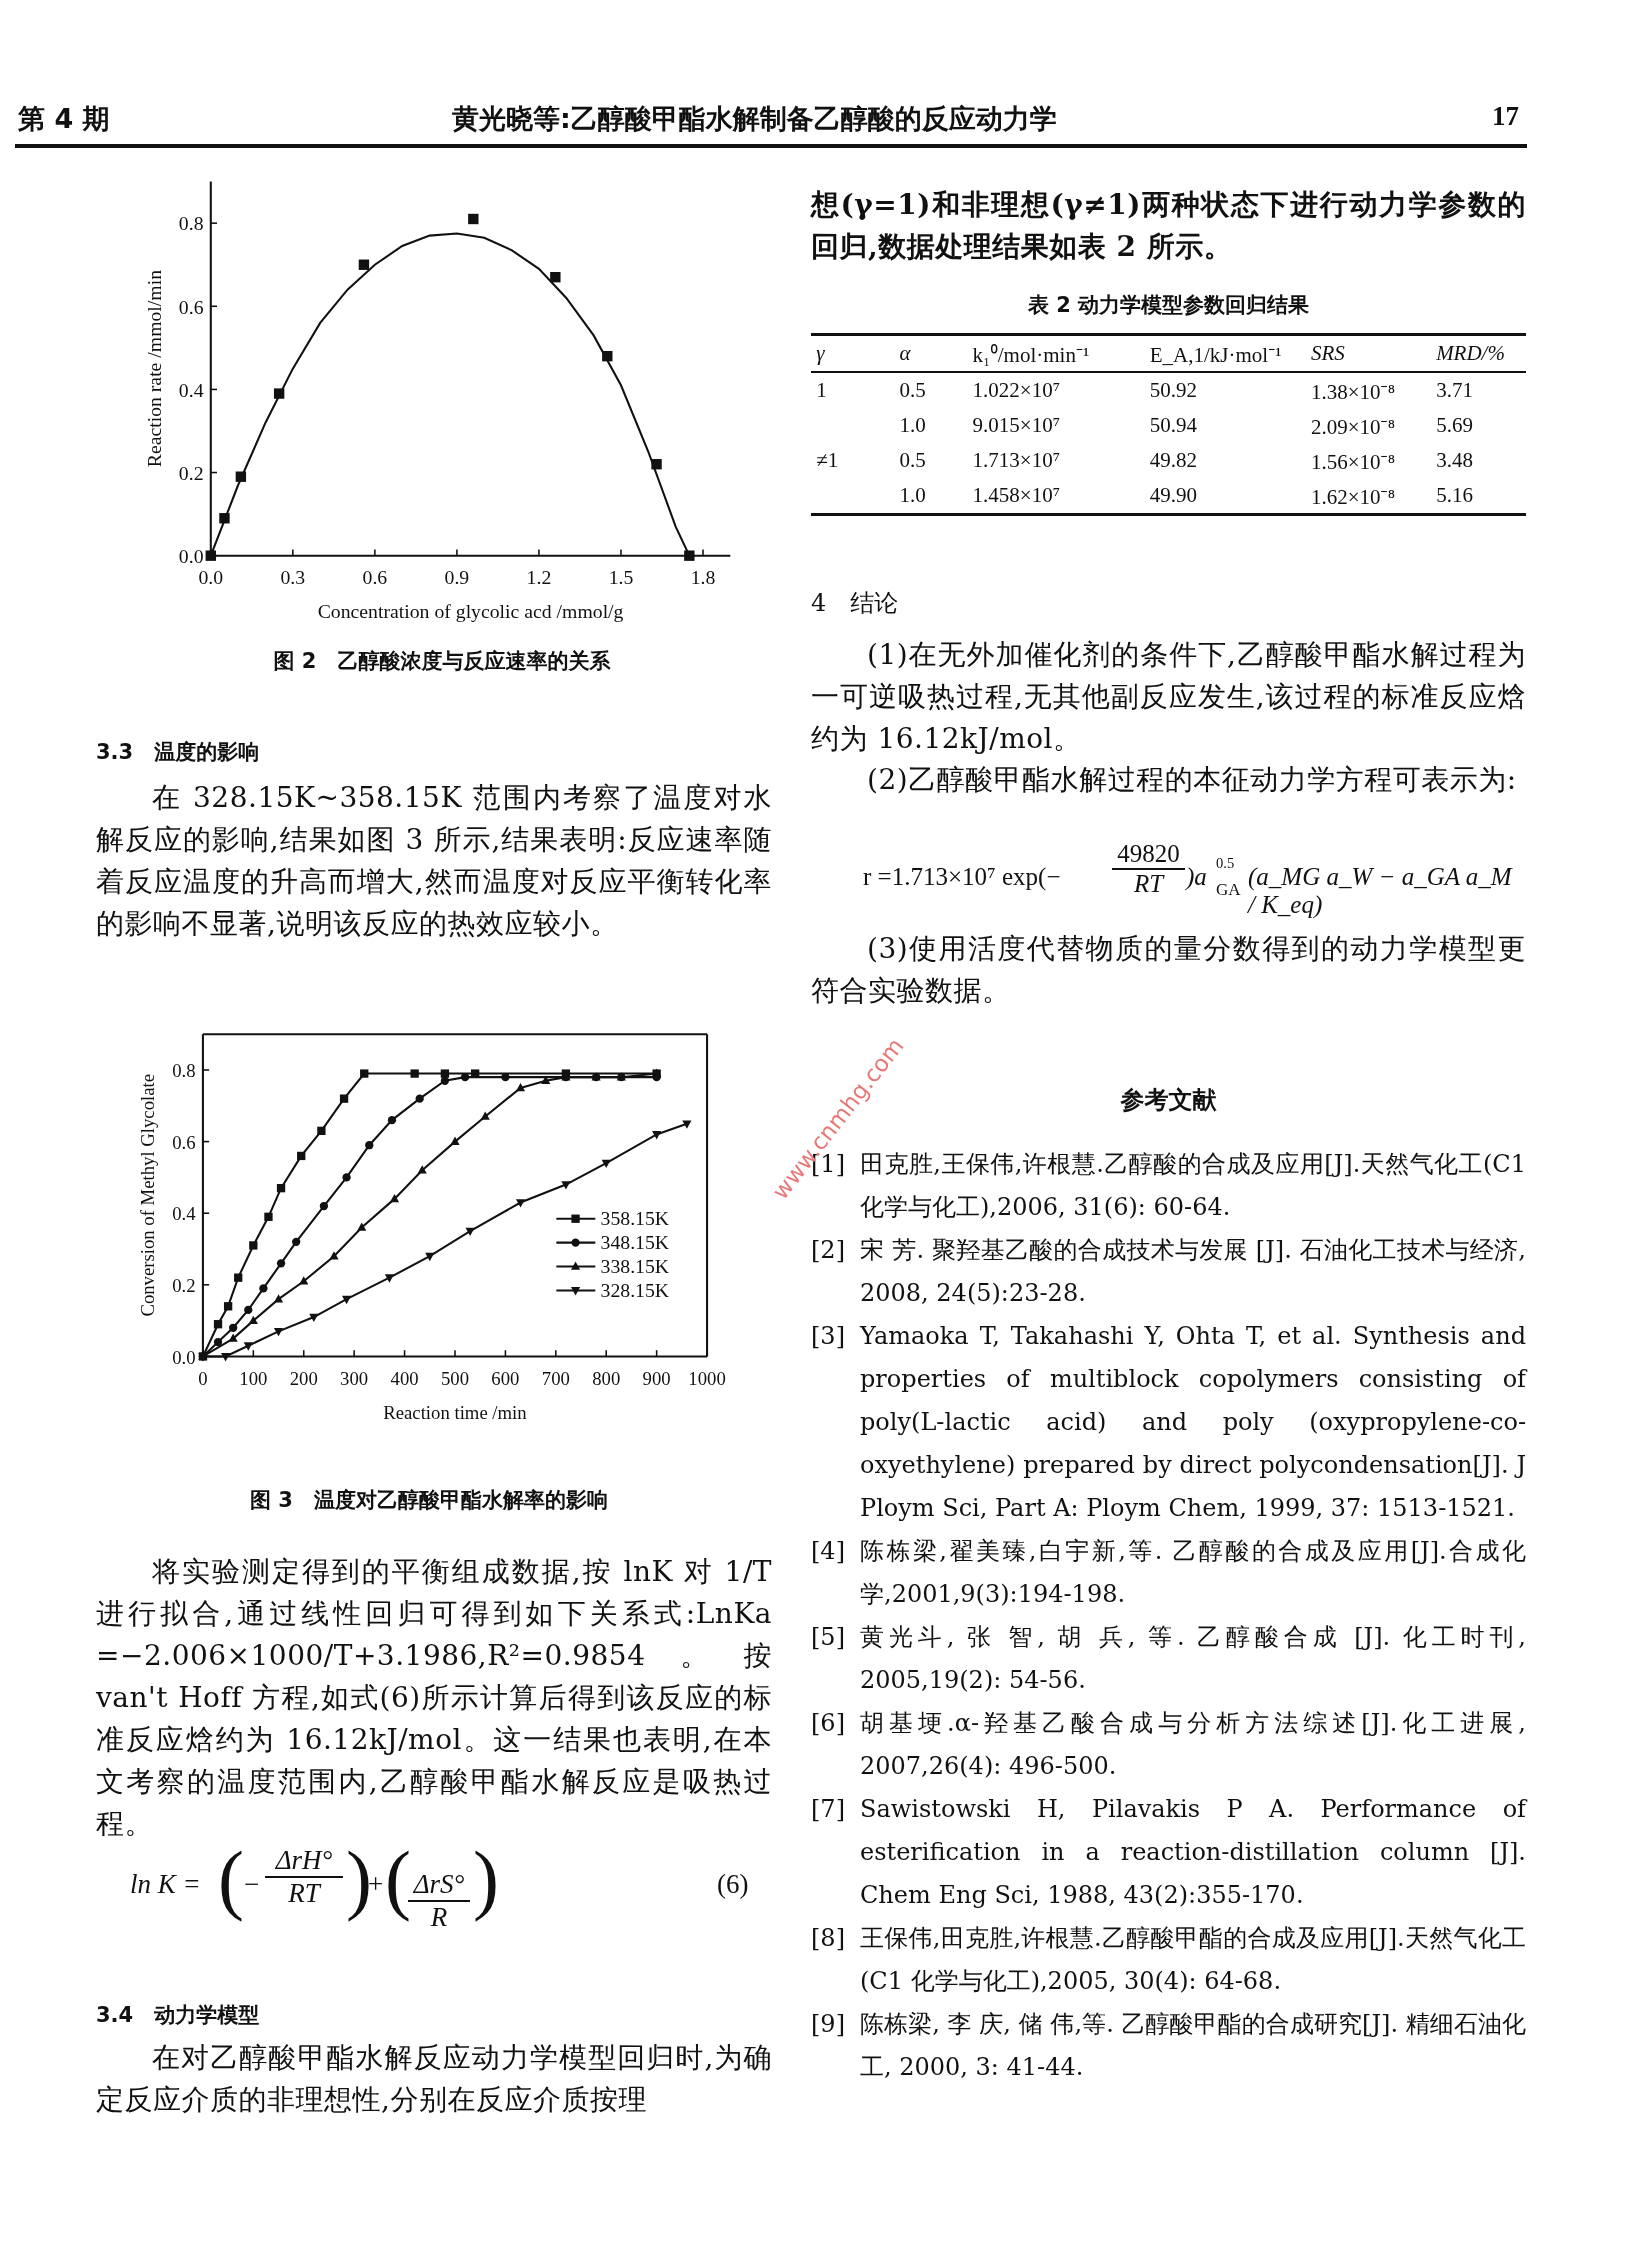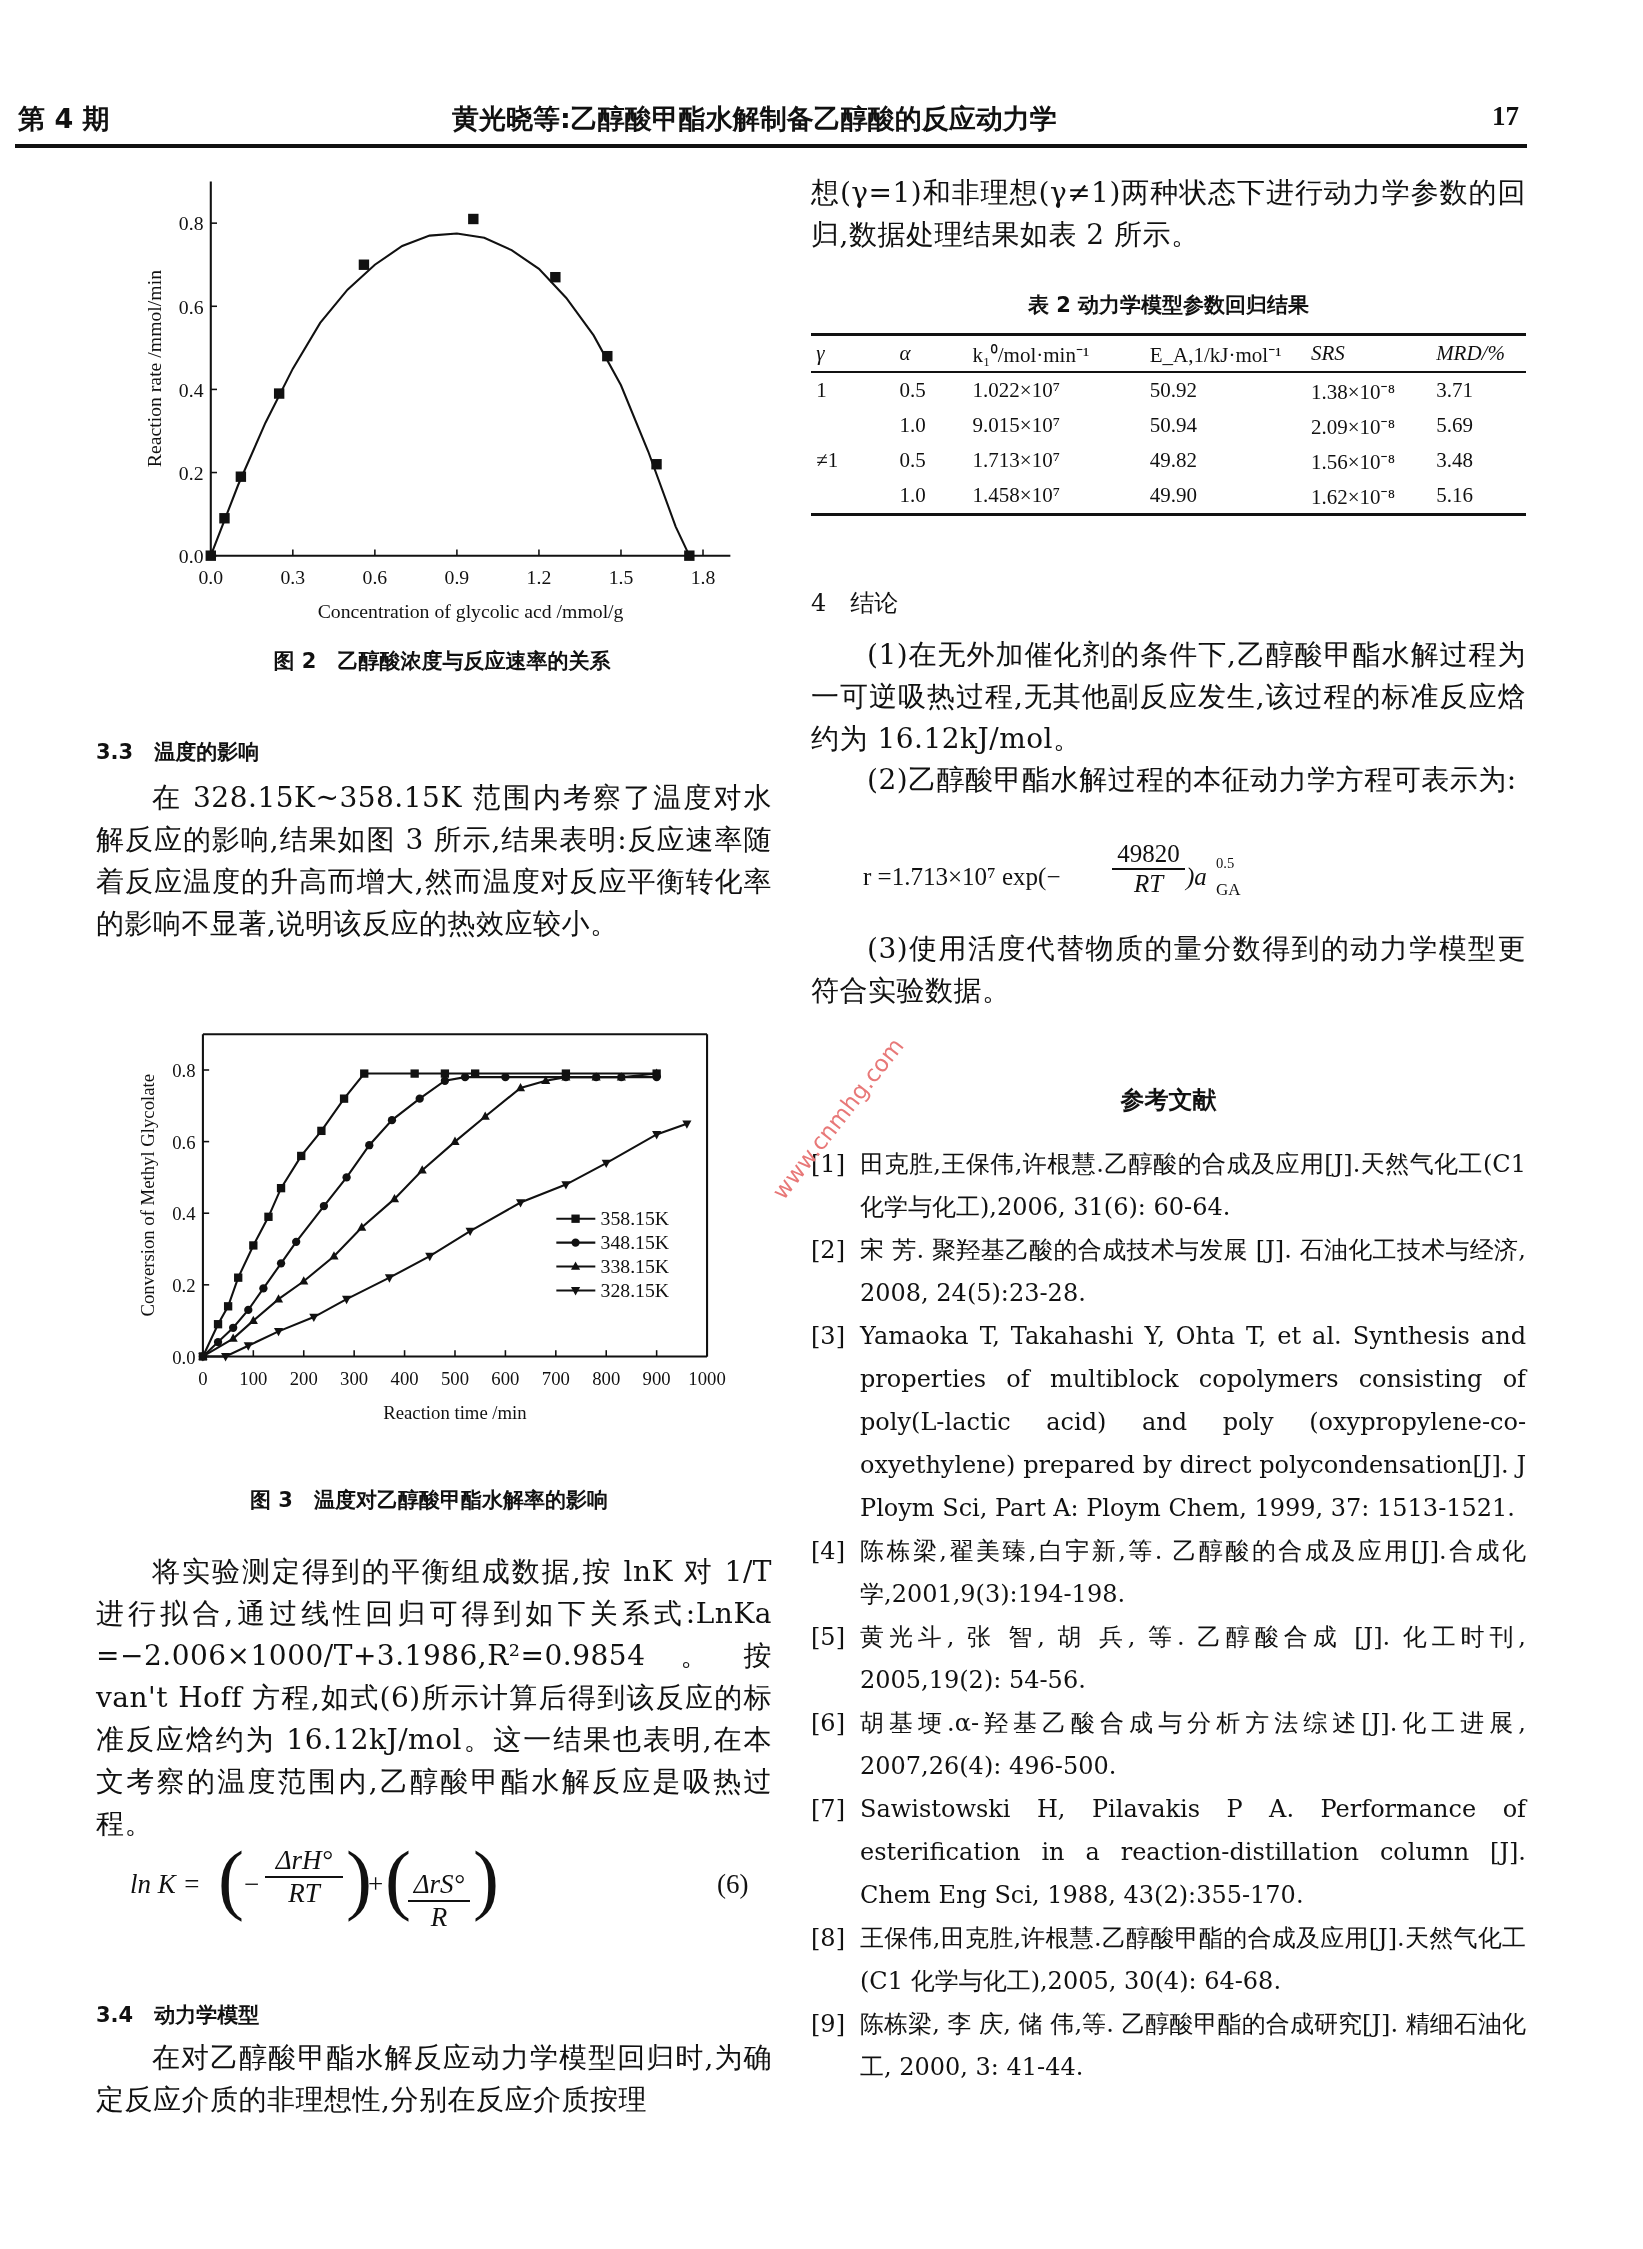--- a/index.html
+++ b/index.html
@@ -227,21 +227,21 @@
     <div style="border-bottom:2.1px solid #111;margin-top:24px;">ΔrS°</div>
     <div>R</div>
   </div>
   <span class="abs" style="left:343px;top:0;font-size:78px;line-height:78px;">)</span>
   <span class="abs" style="left:587px;top:29px;">(6)</span>
 </div>
 
 <div class="abs sec" style="left:96px;top:2001px;">3.4　动力学模型</div>
 <div class="abs body-text indent" style="left:96px;top:2037px;width:676px;">在对乙醇酸甲酯水解反应动力学模型回归时,为确定反应介质的非理想性,分别在反应介质按理</div>
 
-<div class="abs body-text" style="left:811px;top:172px;width:715px;">想(γ=1)和非理想(γ≠1)两种状态下进行动力学参数的回归,数据处理结果如表 2 所示。</div>
+<div class="abs body-text" style="left:811px;top:184px;width:715px;font-weight:bold;">想(γ=1)和非理想(γ≠1)两种状态下进行动力学参数的回归,数据处理结果如表 2 所示。</div>
 
 <div class="abs cap" style="left:811px;top:291px;width:715px;">表 2  动力学模型参数回归结果</div>
 <table class="abs t2" style="left:811px;top:333px;width:715px;">
   <thead>
     <tr>
       <th style="font-style:italic;width:78px;">γ</th>
       <th style="font-style:italic;width:68px;">α</th>
       <th style="width:172px;">k₁⁰/mol·min⁻¹</th>
       <th style="width:156px;">E_A,1/kJ·mol⁻¹</th>
       <th style="font-style:italic;width:120px;">SRS</th>
@@ -290,20 +290,21 @@
 
 <div class="abs eq" style="left:863px;top:832px;width:655px;height:83px;font-size:25px;">
   <span class="abs" style="left:0;top:31px;">r =1.713×10⁷ exp(−</span>
   <div class="abs" style="left:249px;top:7.8px;width:73px;text-align:center;">
     <div style="border-bottom:2.1px solid #111;">49820</div>
     <div style="font-style:italic;">RT</div>
   </div>
   <span class="abs" style="left:323px;top:31px;font-style:italic;">)a</span>
   <span class="abs" style="left:353px;top:23.4px;font-size:14.6px;">0.5</span>
   <span class="abs" style="left:353px;top:48px;font-size:17px;">GA</span>
+  <span class="abs" style="left:385px;top:31px;font-style:italic;">(a_MG a_W − a_GA a_M / K_eq)</span>
 </div>
 
 <div class="abs body-text indent" style="left:811px;top:928px;width:715px;">(3)使用活度代替物质的量分数得到的动力学模型更符合实验数据。</div>
 
 <div class="abs sec" style="left:811px;top:1084px;width:715px;text-align:center;font-size:24px;">参考文献</div>
 <div class="abs" id="refs" style="left:811px;top:1143px;width:715px;">
     <div class="ref" style="position: relative;">
       <span class="ref-num">[1]</span>
       <div class="ref-text">田克胜,王保伟,许根慧.乙醇酸的合成及应用[J].天然气化工(C1 化学与化工),2006, 31(6): 60-64.</div>
     </div>

